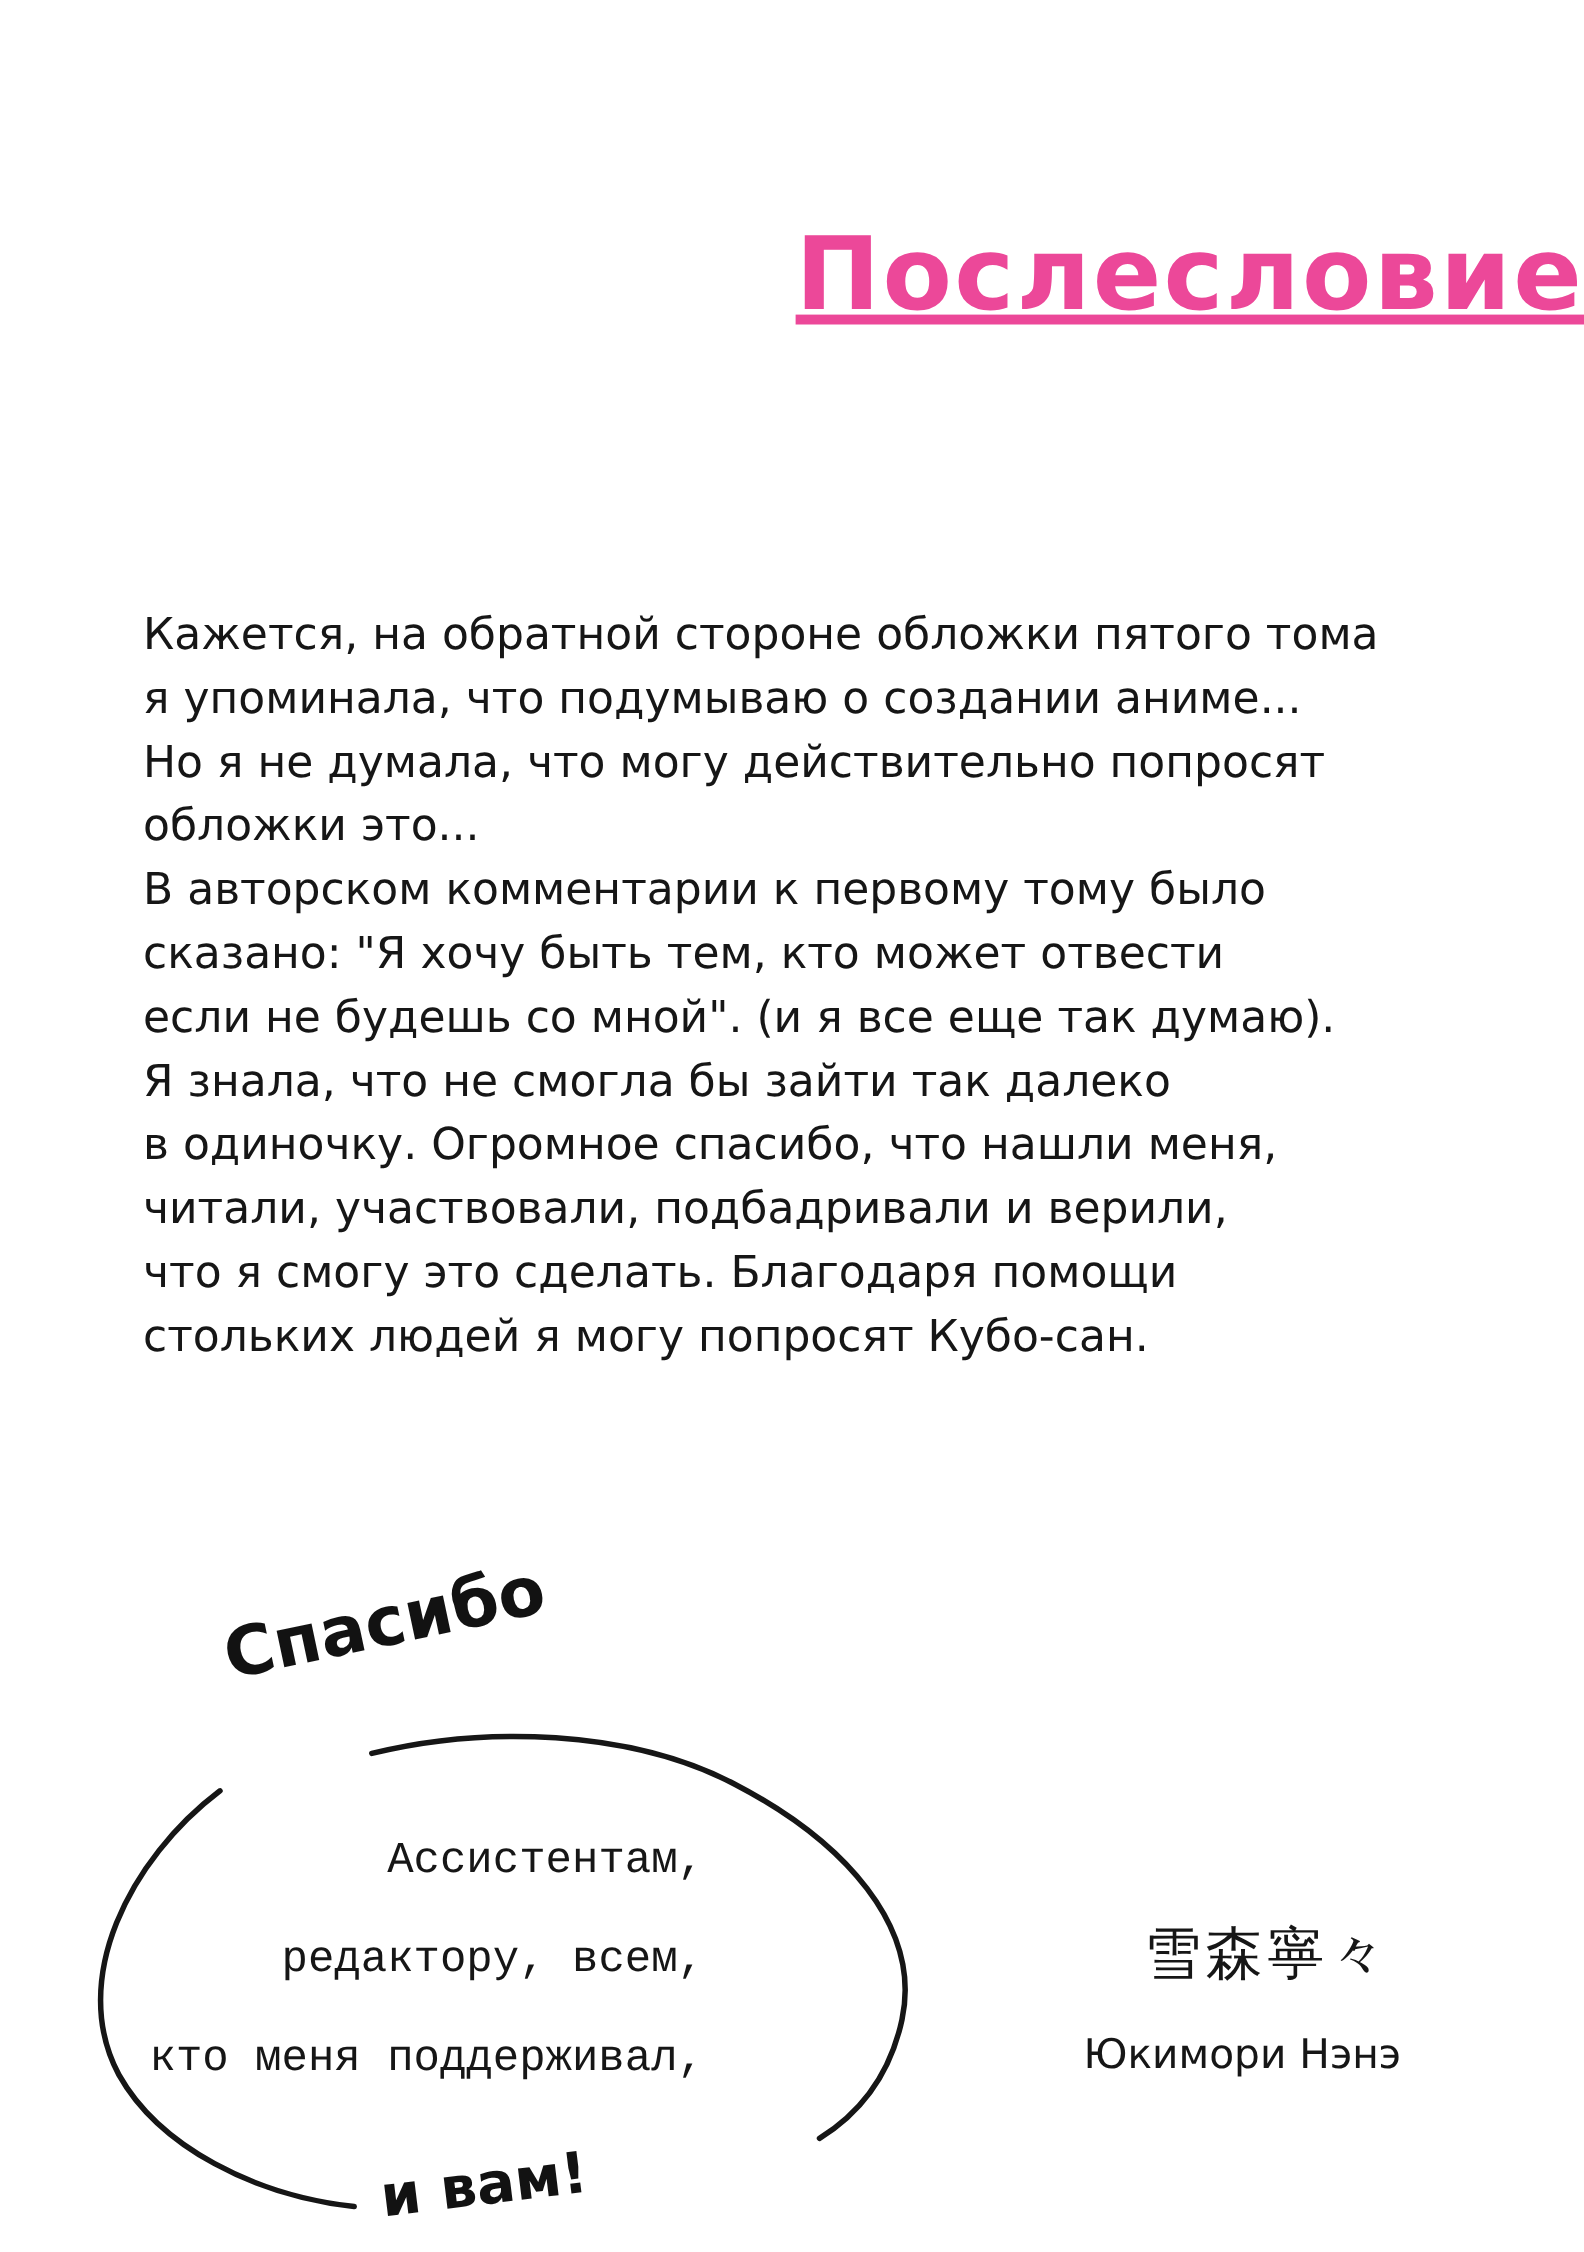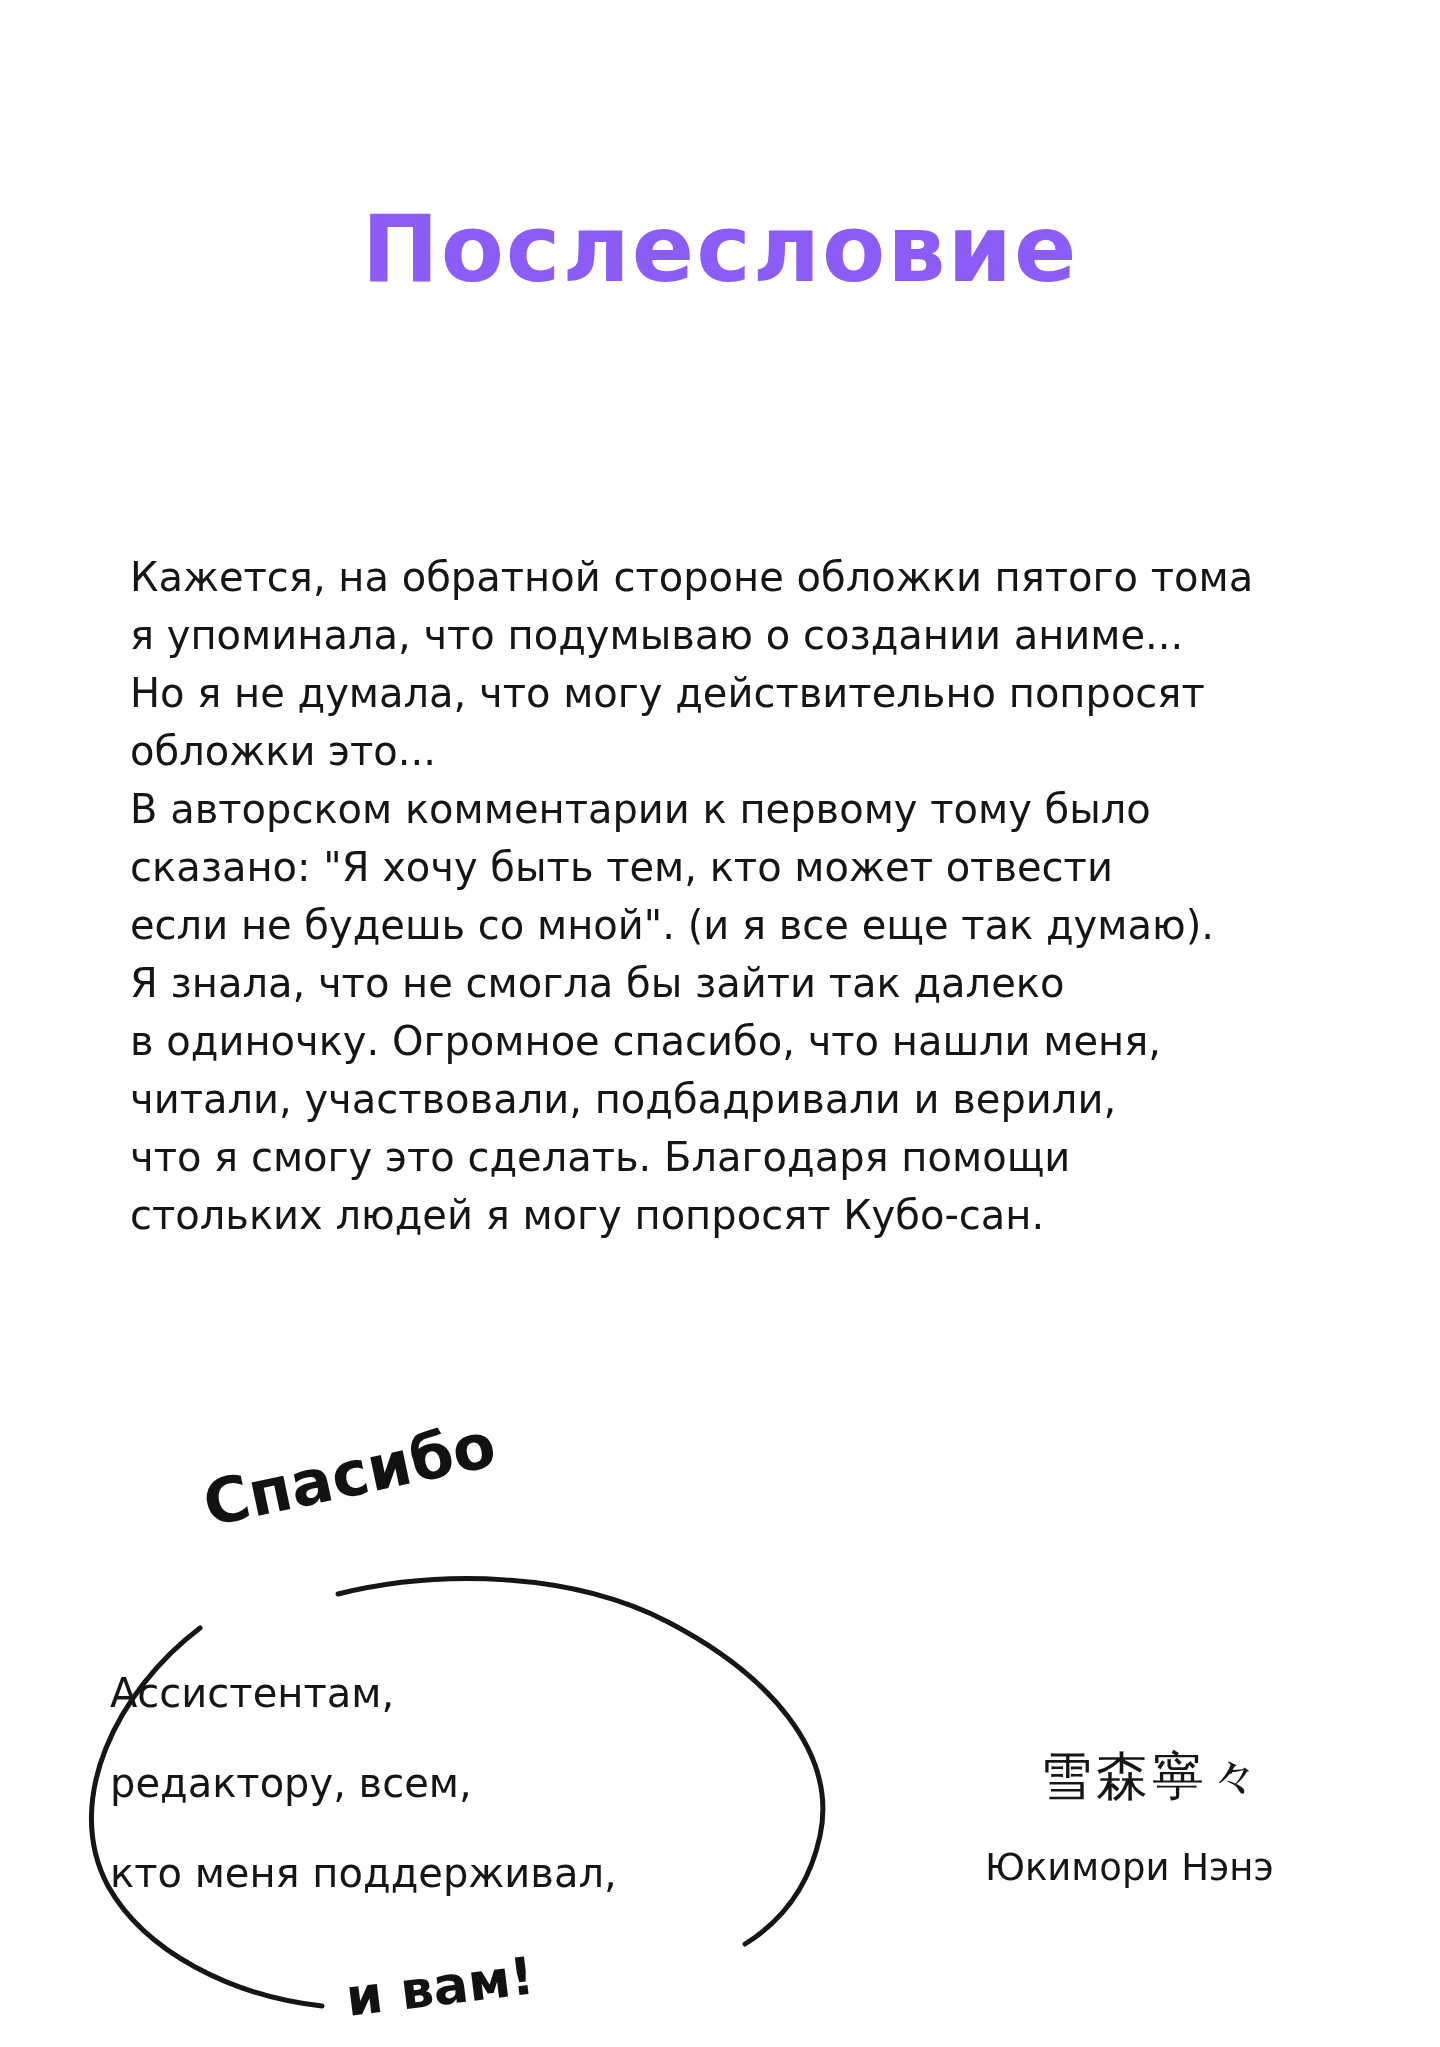--- a/index.html
+++ b/index.html
@@ -14,26 +14,27 @@
     background: #ffffff;
     color: #161616;
     font-family: "DejaVu Sans", sans-serif;
     overflow: hidden;
   }
   .title {
     position: absolute;
     left: 0;
     right: 0;
     top: 196px;
-    text-align: center;
+    text-align: right;
     font-size: 92px;
     font-weight: bold;
     letter-spacing: 2px;
-    color: #8b5cf6;
+    color: #ec4899;
     white-space: nowrap;
+    text-decoration: underline;
   }
   .afterword {
     position: absolute;
     left: 130px;
     top: 548px;
     width: 1230px;
     font-size: 40px;
     line-height: 58px;
     font-weight: 500;
     color: #161616;
@@ -54,26 +55,27 @@
     position: absolute;
     left: 0;
     top: 0;
     pointer-events: none;
   }
   .dedication {
     position: absolute;
     left: 110px;
     top: 1648px;
     width: 530px;
-    text-align: left;
+    text-align: right;
     font-size: 40px;
     line-height: 90px;
     font-weight: 500;
     color: #161616;
     white-space: nowrap;
+    font-family: Liberation Mono, monospace;
   }
   .and-you {
     position: absolute;
     left: 350px;
     top: 1968px;
     font-size: 52px;
     font-weight: 600;
     transform: rotate(-7deg);
     transform-origin: left bottom;
     color: #121212;

